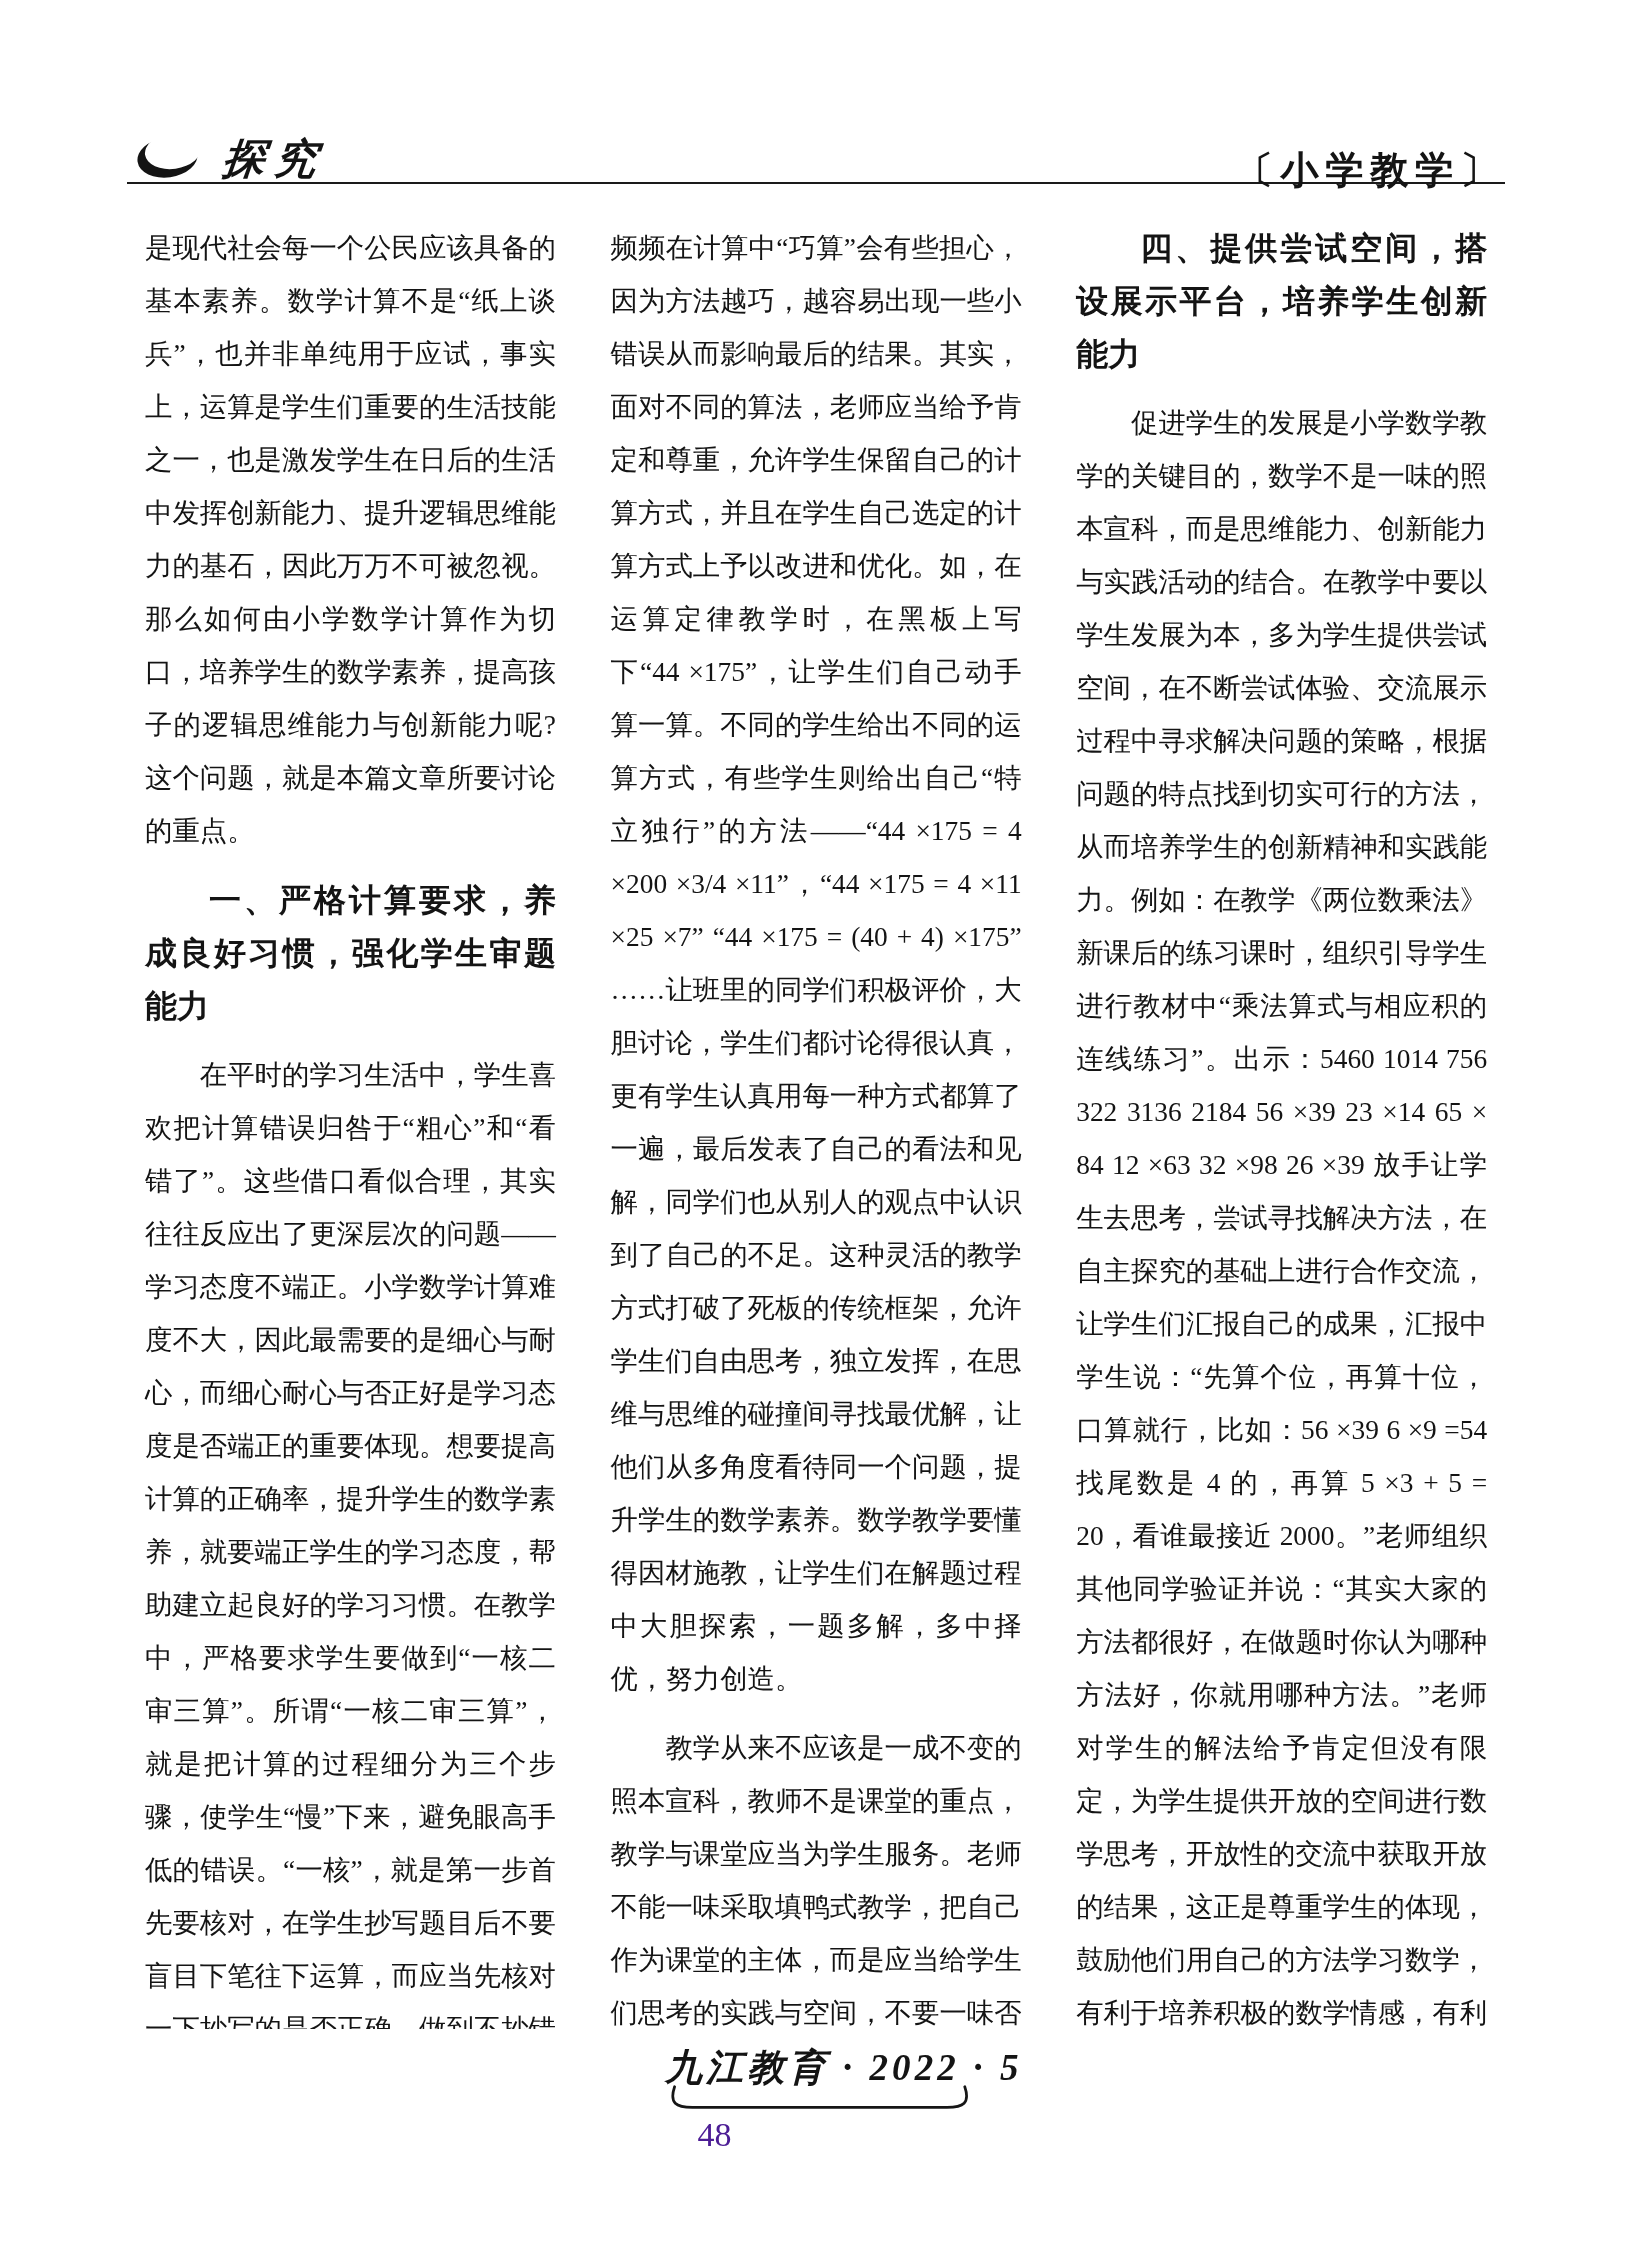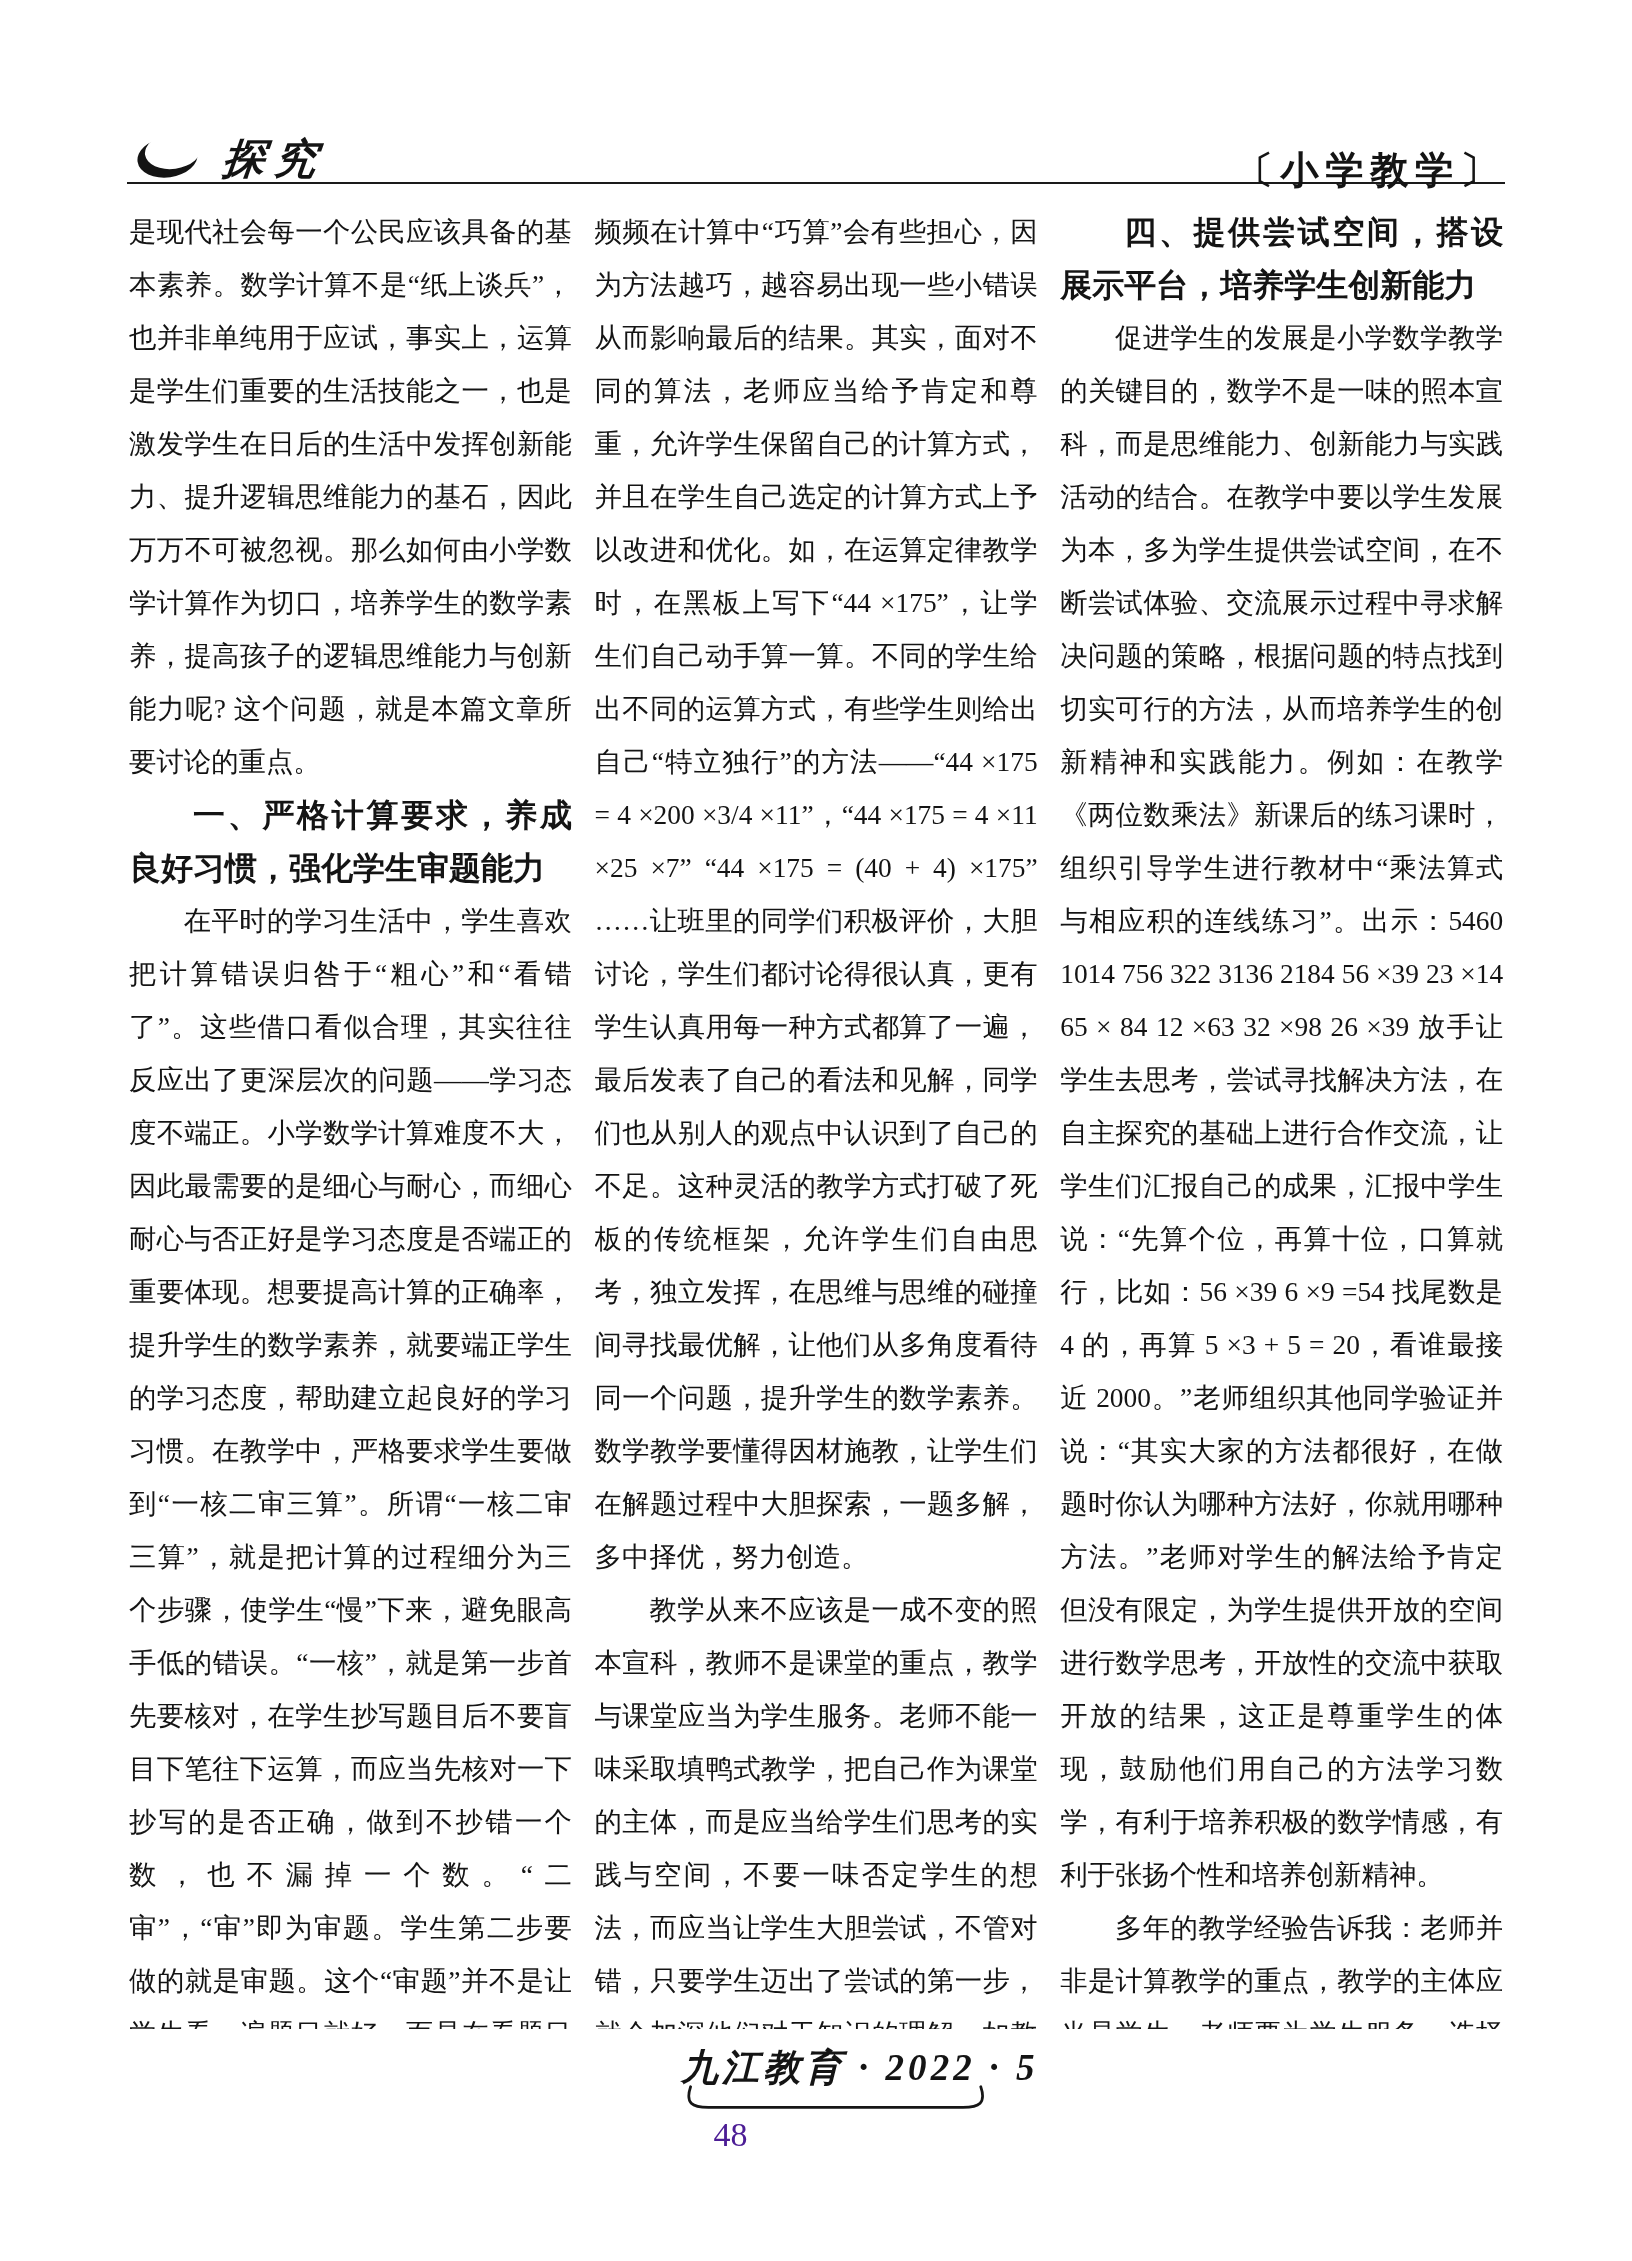--- a/index.html
+++ b/index.html
@@ -31,29 +31,29 @@
   
   .columns{
     position:absolute;left:129px;top:206px;
     width:1375px;height:1823px;
     display:flex;gap:22.6px;
   }
   .col{width:443px;height:1823px;overflow:hidden;}
   .para{
     font-size:27.4px;line-height:53px;
     text-align:justify;text-justify:inter-character;
-    text-indent:2em;margin:0;
+    text-indent:2em;margin:16px;
   }
   .para.noindent{text-indent:0;}
   .para.heading{
     font-family:"Liberation Sans", sans-serif;
     font-weight:bold;font-size:32px;
   }
   
-  .footer{position:absolute;left:16px;bottom:0;width:1373px;height:226px;}
+  .footer{position:absolute;left:0;bottom:0;width:1373px;height:226px;}
   .footer-badge{position:absolute;left:665px;top:8.2px;width:308px;text-align:center;}
   .footer-journal{
     font-size:37px;font-weight:bold;font-style:italic;
     font-family:"Liberation Serif", serif;
     letter-spacing:4.1px;white-space:nowrap;
   }
   .footer-underline{margin-top:-9.6px;}
   .page-number{
     position:absolute;left:0;top:81px;width:100%;
     text-align:center;font-size:34px;color:#4c1d95;margin-left:28px;

